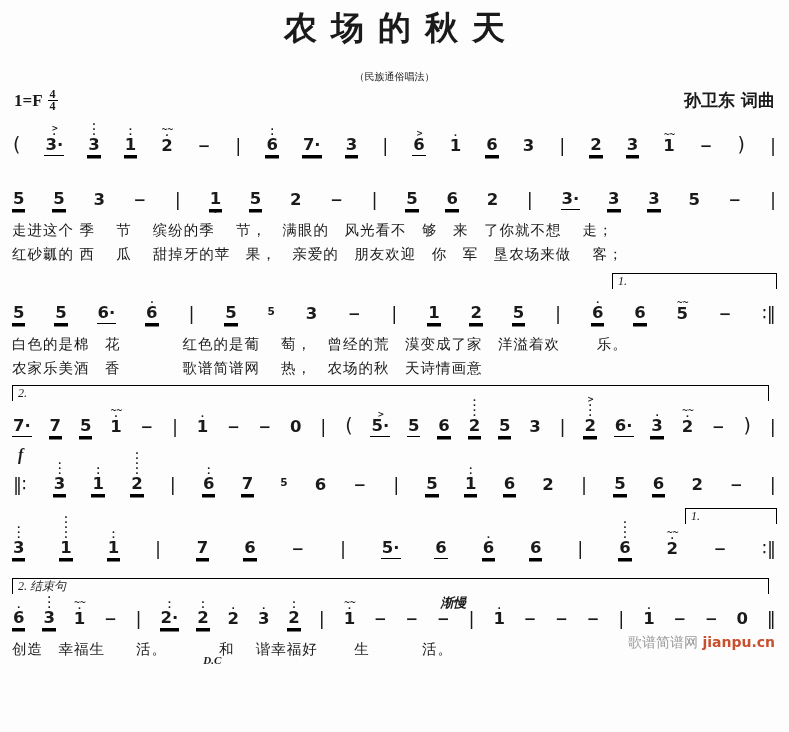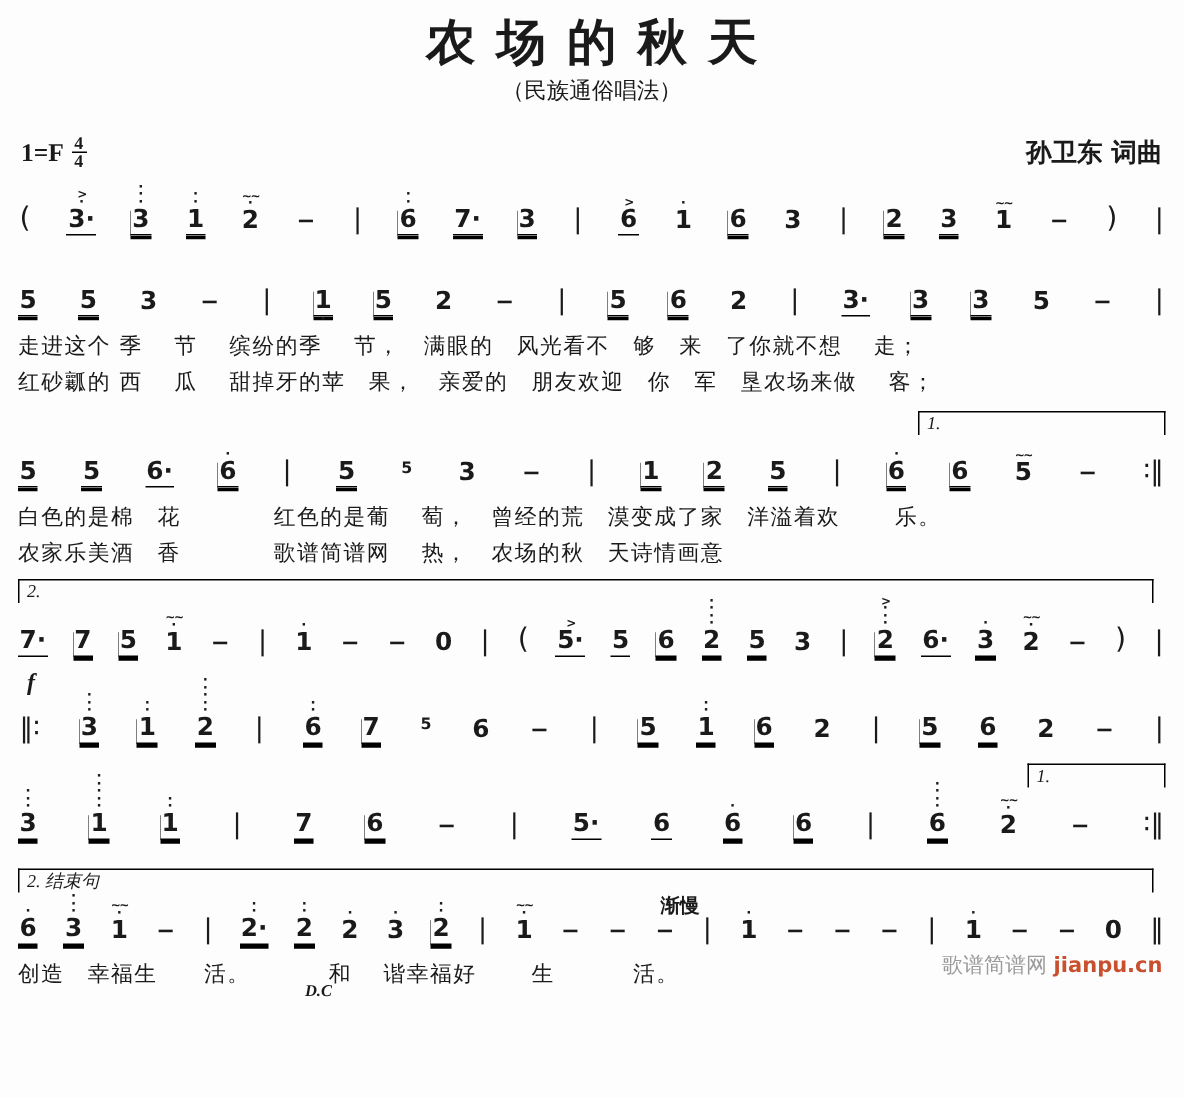--- a/index.html
+++ b/index.html
@@ -7,22 +7,22 @@
     width:789px;height:732px;background:#fdfdfd;color:#1a1a1a;
     font-family:"DejaVu Sans","Liberation Sans",sans-serif;
     position:relative;overflow:hidden;
   }
   .sheet{padding:6px 10px 0 10px;position:relative;}
   
   .title{
     text-align:center;font-size:33px;font-weight:bold;letter-spacing:14px;
     font-family:"Liberation Serif","DejaVu Serif",serif;padding-left:14px;
   }
-  .subtitle{text-align:center;font-size:15px;margin-top:0;}
-  .keyrow{display:flex;justify-content:space-between;align-items:flex-start;margin-top:20px;padding:0 4px;}
+  .subtitle{text-align:center;font-size:10px;margin-top:19px;}
+  .keyrow{display:flex;justify-content:space-between;align-items:flex-start;margin-top:5px;padding:0 4px;}
   .keysig{font-size:17px;font-weight:bold;font-family:"Liberation Serif",serif;display:flex;align-items:center;gap:5px;}
   .meter{display:inline-flex;flex-direction:column;align-items:center;font-size:12px;line-height:11px;font-weight:bold;}
   .meter .mt{border-bottom:1.5px solid #000;padding:0 2px;}
   .credit{font-size:17px;font-weight:bold;}
   .tempo{font-size:13.5px;font-weight:bold;margin:4px 0 0 52px;}
   
   .system{position:relative;padding:0 2px;}
   .notes-row{
     display:flex;align-items:flex-end;justify-content:space-between;
     position:relative;min-height:40px;margin-top:2px;
@@ -980,21 +980,21 @@
           <span class="nt">
             <span class="top"></span>
             <span class="d">0</span>
             <span class="bot"></span>
           </span>
           <span class="nt bar">
             <span class="top"></span>
             <span class="d">‖</span>
             <span class="bot"></span>
           </span>
-          <span class="mark cn" style="left: 56%; top: -2px;">渐慢</span>
+          <span class="mark cn" style="left: 56%; top: -2px; font-style: italic;">渐慢</span>
           <span class="mark dc" style="left: 25%; top: 58px;">D.C</span>
         </div>
         <div class="lyric">创造　幸福生　　活。　　　 和　 谐幸福好　　 生　　　 活。</div>
       </div>
     </div>
 
   <div class="watermark">
     <span>歌谱简谱网</span>
     <span class="url" style="color: rgb(201, 80, 46);">jianpu.cn</span>
   </div>

